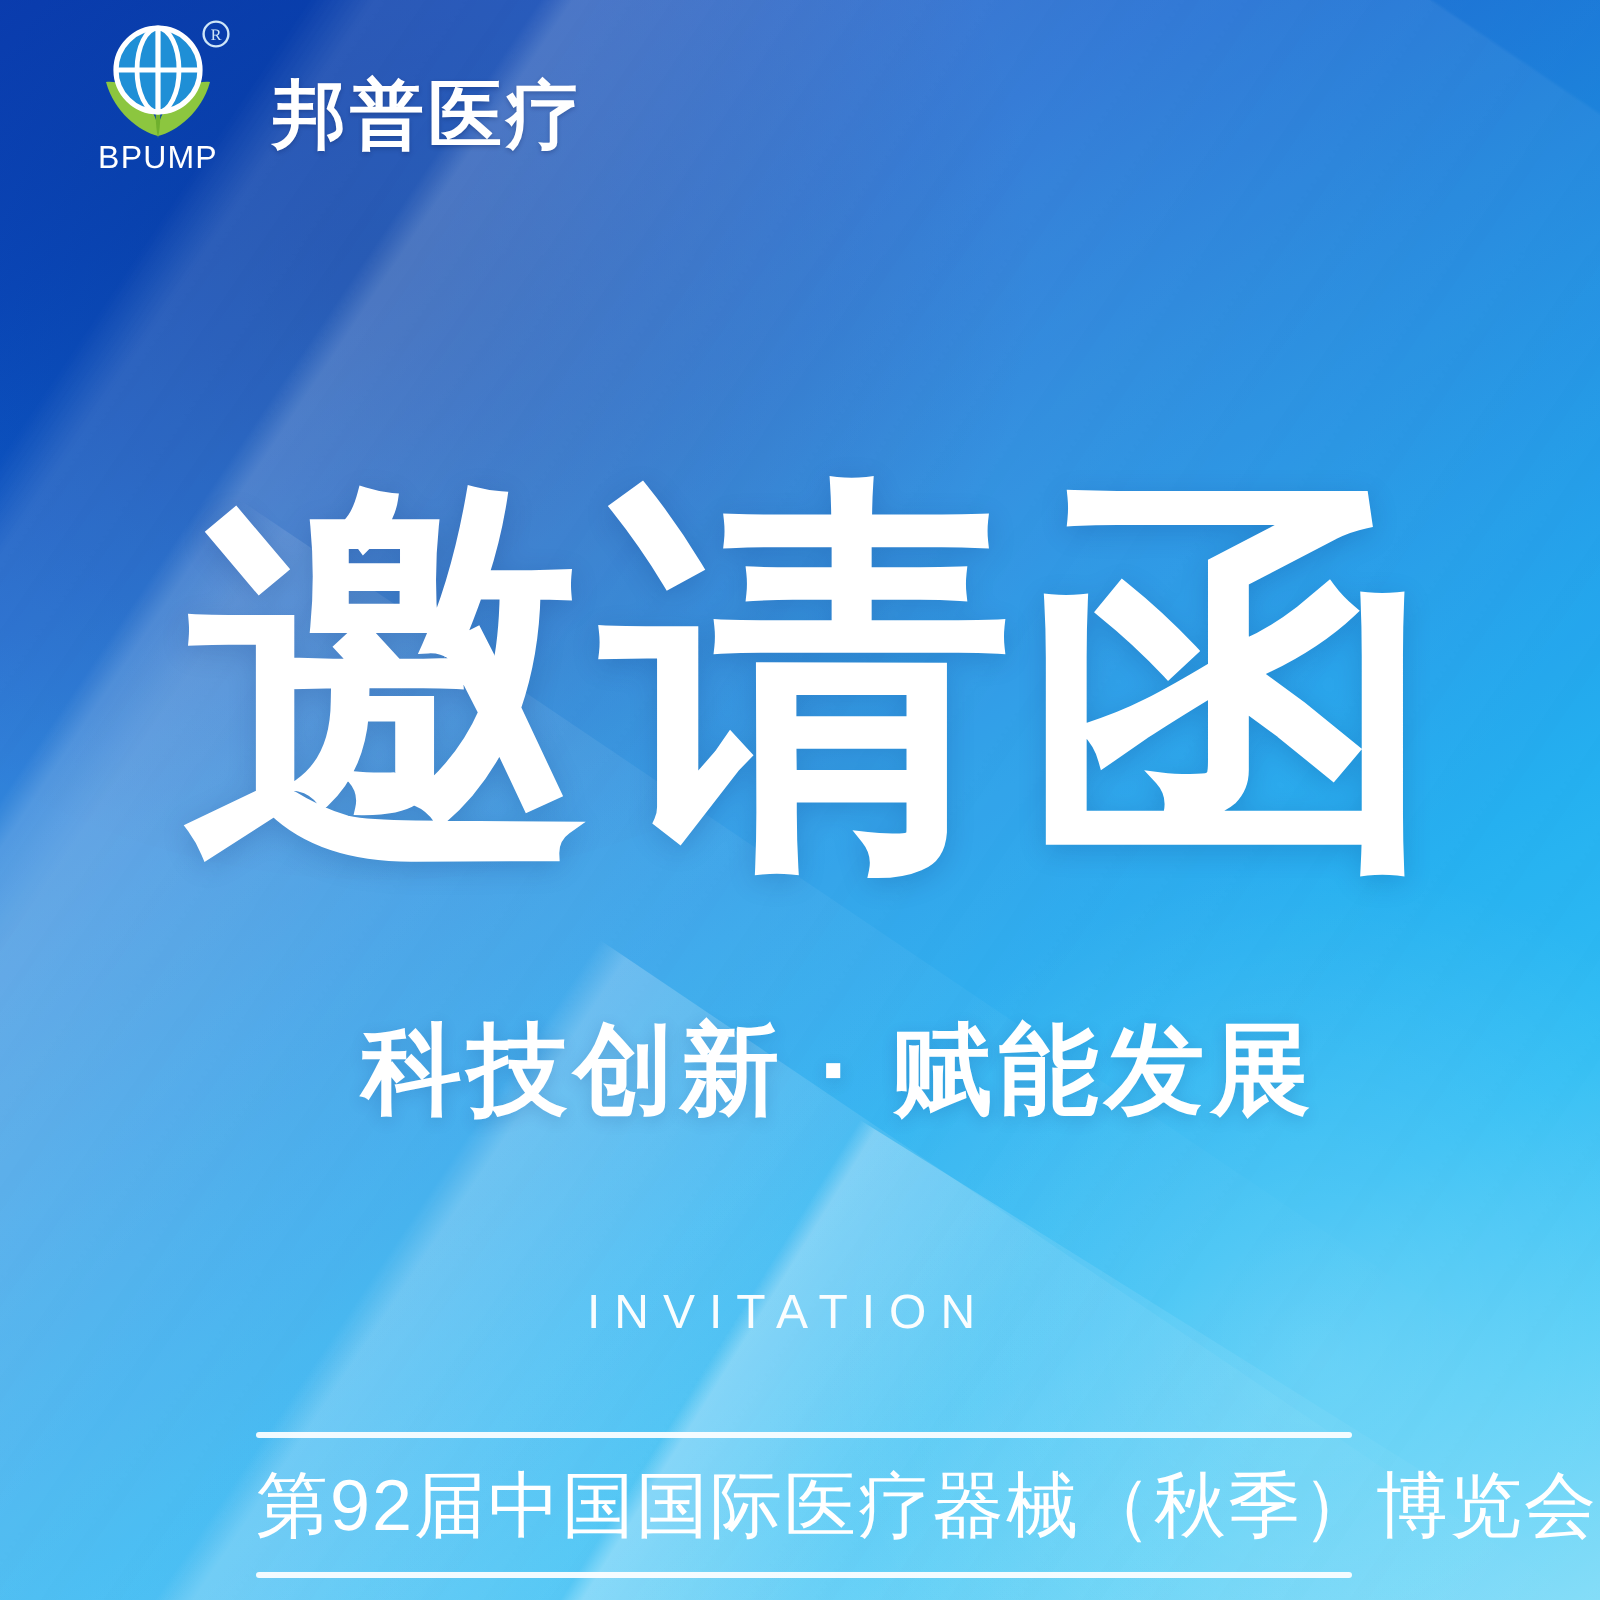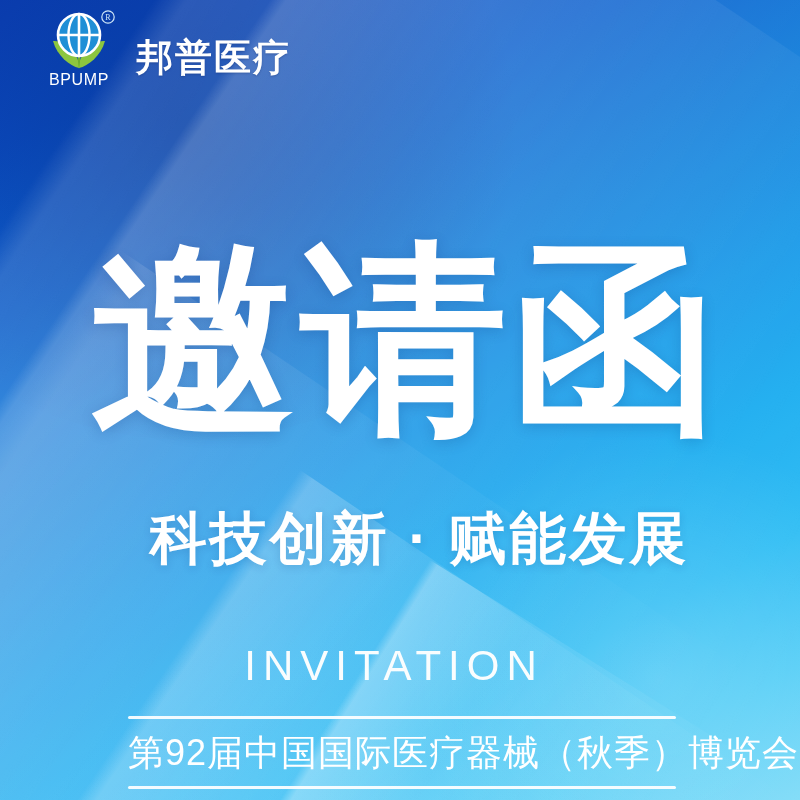--- a/index.html
+++ b/index.html
@@ -130,30 +130,30 @@
     font-size:205px; font-weight:bold;
     letter-spacing:6px; line-height:1;
     font-family:"DejaVu Sans","Liberation Sans",sans-serif;
     text-shadow:0 3px 14px rgba(0,40,110,0.18);
     padding-left:14px;
   }
 
   .tagline{
     position:absolute; left:0; right:0; top:510px;
     text-align:center; z-index:5;
-    color:#ffffff; font-size:57px; font-weight:bold;
+    color:#ffffff; font-size:50px; font-weight:bold;
     letter-spacing:3px; line-height:1;
     text-shadow:0 2px 8px rgba(0,40,110,0.16);
     margin-left:39px;
   }
 
   .invitation-en{
     position:absolute; left:0; right:12px; top:645px;
     text-align:center; z-index:5;
-    color:#ffffff; font-size:42px; font-weight:400;
+    color:#ffffff; font-size:24px; font-weight:400;
     letter-spacing:7px; line-height:1;
     font-family:"Liberation Sans",sans-serif;
     opacity:0.97;
   }
 
   
   .event-bar{
     position:absolute; left:128px; width:548px; top:716px;
     z-index:5; text-align:center;
   }

